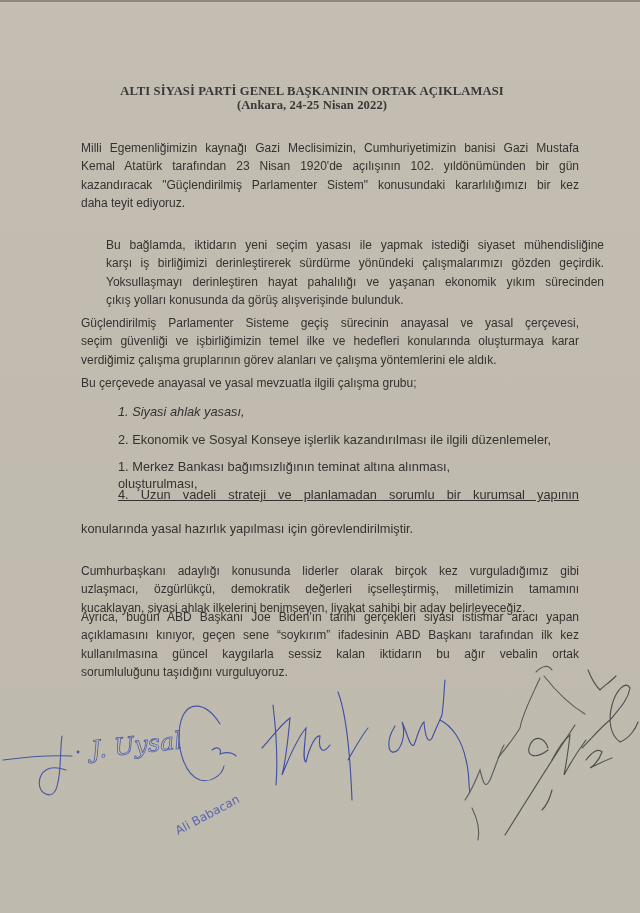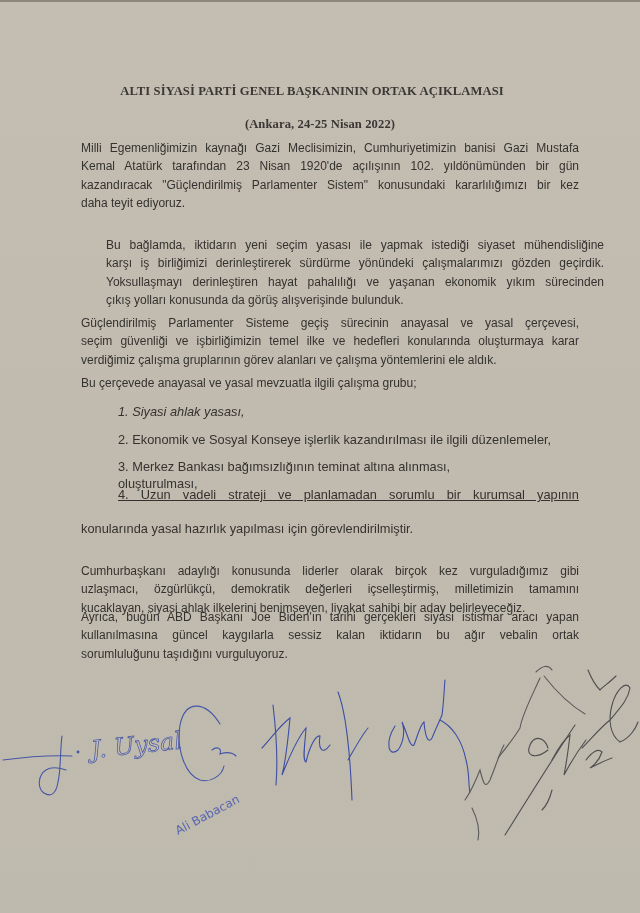--- a/index.html
+++ b/index.html
@@ -16,21 +16,21 @@
   }
   .topedge {
     position:absolute; left:0; top:0; width:640px; height:2px; background:#8f877c;
   }
   .title {
     position:absolute; left:0; width:624px; text-align:center;
     font-family:"Liberation Serif", serif; font-weight:bold;
     font-size:12.6px; color:#3a3835; letter-spacing:0.1px;
   }
   .t1 { top:84px; }
-  .t2 { top:117px;margin-left:8px; }
+  .t2 { top:98px; }
   .para {
     position:absolute; left:81px; width:498px;
     font-size:12px; line-height:18.3px; text-align:justify;
     color:#34322f;
   }
   .para .line { display:block; text-align-last:justify; white-space:nowrap; }
   .para .line.last { text-align-last:left; }
   .item {
     position:absolute; left:118px; font-size:12.8px; color:#34322f; white-space:nowrap;
   }
@@ -64,34 +64,35 @@
   <span class="line">seçim güvenliği ve işbirliğimizin temel ilke ve hedefleri konularında oluşturmaya karar</span>
   <span class="line last">verdiğimiz çalışma gruplarının görev alanları ve çalışma yöntemlerini ele aldık.</span>
 </div>
 
 <div class="para" style="top:374px;">
   <span class="line last">Bu çerçevede anayasal ve yasal mevzuatla ilgili çalışma grubu;</span>
 </div>
 
 <div class="item" style="top:404px;font-style:italic;">1. Siyasi ahlak yasası,</div>
 <div class="item" style="top:432px;">2. Ekonomik ve Sosyal Konseye işlerlik kazandırılması ile ilgili düzenlemeler,</div>
-<div class="item" style="top:459px;">3. Merkez Bankası bağımsızlığının teminat altına alınması,</div>
+<div class="item" style="top:459px;">1. Merkez Bankası bağımsızlığının teminat altına alınması,</div>
 <div class="item" style="top:487px; width:461px; text-align:justify; text-align-last:justify; word-spacing:6px;text-decoration:underline;">4. Uzun vadeli strateji ve planlamadan sorumlu bir kurumsal yapının</div>
 <div class="item" style="top:476px;">oluşturulması,</div>
 
 <div class="item" style="left:81px; top:521px;text-align:right;">konularında yasal hazırlık yapılması için görevlendirilmiştir.</div>
 
 <div class="para" style="top:562px;">
   <span class="line">Cumhurbaşkanı adaylığı konusunda liderler olarak birçok kez vurguladığımız gibi</span>
   <span class="line">uzlaşmacı, özgürlükçü, demokratik değerleri içselleştirmiş, milletimizin tamamını</span>
   <span class="line last">kucaklayan, siyasi ahlak ilkelerini benimseyen, liyakat sahibi bir aday belirleyeceğiz.</span>
 </div>
 
 <div class="para" style="top:608px;">
   <span class="line">Ayrıca, bugün ABD Başkanı Joe Biden'ın tarihi gerçekleri siyasi istismar aracı yapan</span>
+  <span class="line">açıklamasını kınıyor, geçen sene “soykırım” ifadesinin ABD Başkanı tarafından ilk kez</span>
   <span class="line">kullanılmasına güncel kaygılarla sessiz kalan iktidarın bu ağır vebalin ortak</span>
   <span class="line last">sorumluluğunu taşıdığını vurguluyoruz.</span>
 </div>
 
 <svg class="sig" viewBox="0 660 640 230" xmlns="http://www.w3.org/2000/svg">
 
   <g fill="none" stroke="#4556a8" stroke-width="1.1" stroke-linecap="round">
     <path d="M3,760 C25,757 50,755 72,756"></path>
     <path d="M62,736 C60,750 61,770 58,782 C56,795 50,797 44,793 C37,788 38,775 46,770 C52,766 60,768 66,770"></path>
     <circle cx="78" cy="752" r="0.9" fill="#4556a8"></circle>

